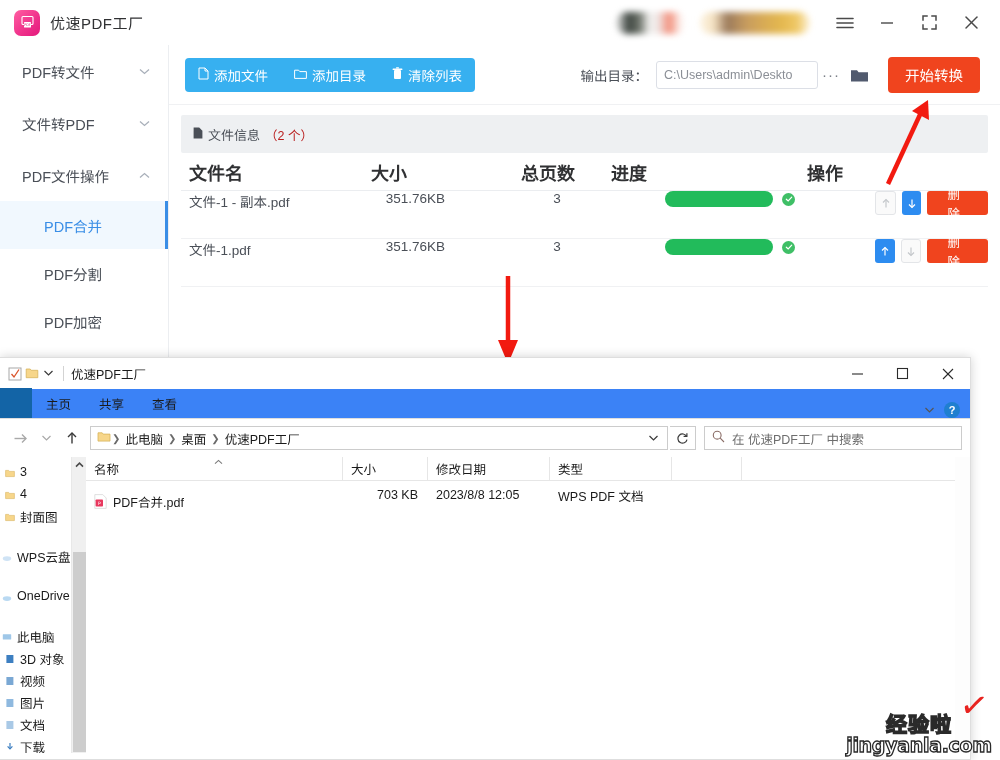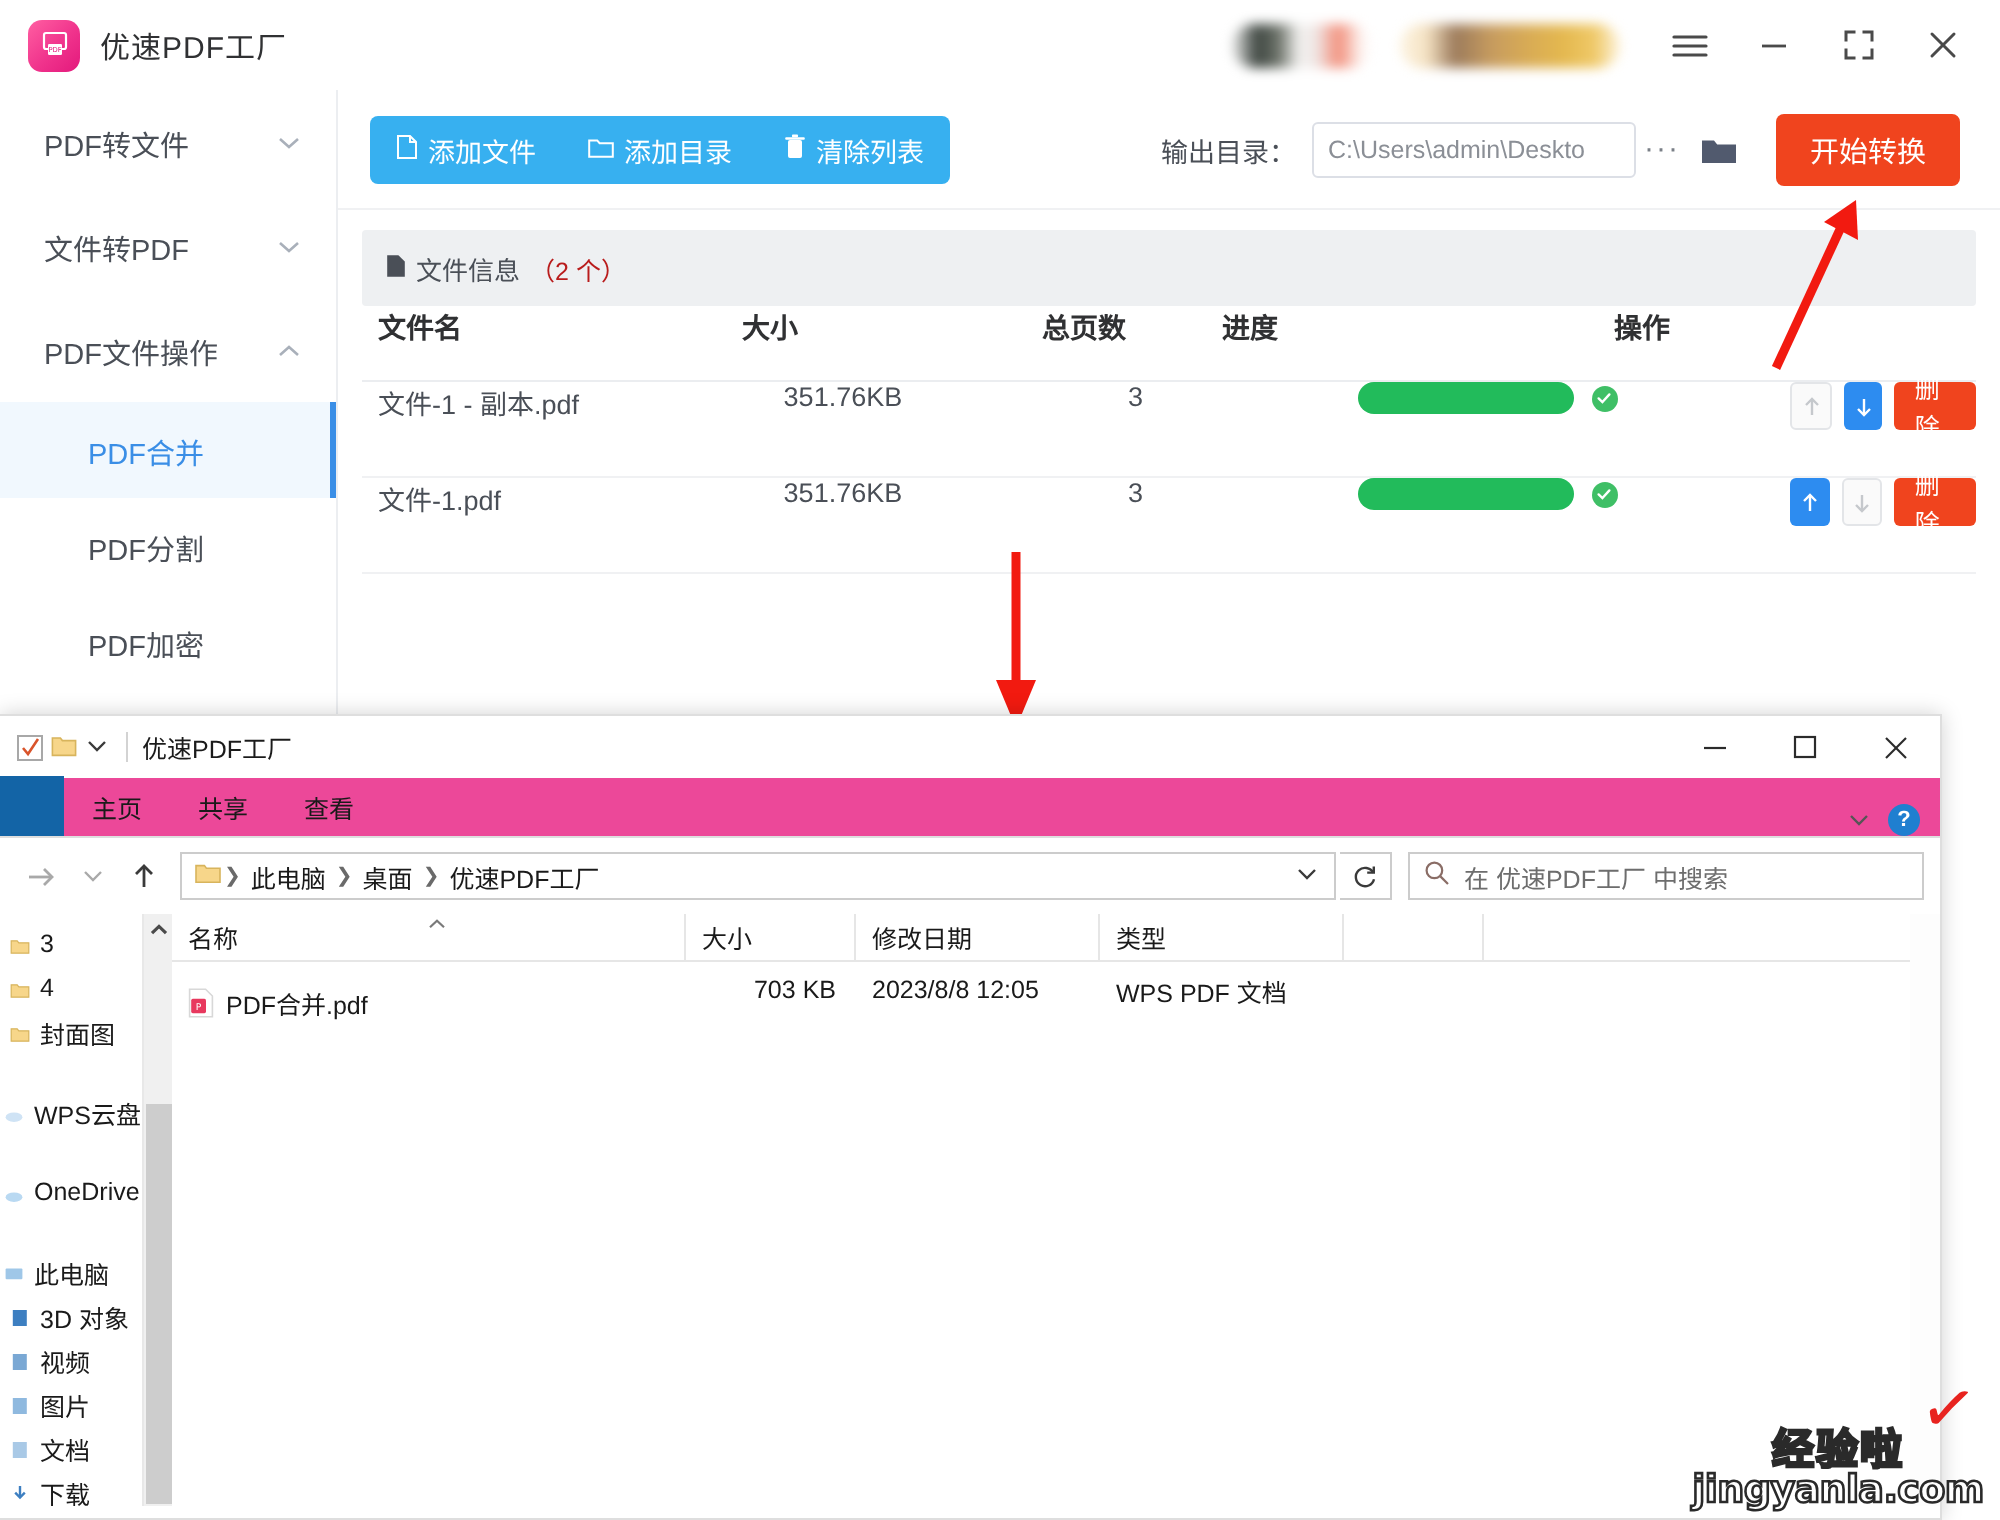--- a/index.html
+++ b/index.html
@@ -113,22 +113,22 @@
 
   .file-info-bar {
     height: 38px; margin: 10px 12px 0 12px; background: #eef0f2; border-radius: 2px;
     display: flex; align-items: center; padding: 0 12px; gap: 5px;
     font-size: 13px; color: #4a4f57; text-align: center;
   }
   .fi-count { color: #b91c1c; font-size: 12.5px; }
 
   .table { margin: 0 12px; }
   .thead {
-    display: flex; align-items: flex-start; height: 38px; border-bottom: 1px solid #ebedf0;
-    font-size: 14px; font-weight: bold; color: #303133;
+    display: flex; align-items: center; height: 38px; border-bottom: 1px solid #ebedf0;
+    font-size: 18px; font-weight: bold; color: #303133;
   }
   .trow {
     display: flex; align-items: flex-start; height: 48px; border-bottom: 1px solid #f0f1f3;
     font-size: 13.5px; color: #4a4f57; gap: 29px;
   }
   .c-name { width: 190px; padding-left: 8px; }
   .c-size { width: 150px; }
   .c-pages { width: 90px; }
   .c-prog { width: 188px; display: flex; align-items: center; gap: 9px; }
   .c-ops { flex: 1; display: flex; align-items: center; gap: 6px; padding-left: 8px; }
@@ -139,21 +139,21 @@
     width: 13px; height: 13px; border-radius: 50%; background: #3fbf66;
     display: flex; align-items: center; justify-content: center;
   }
   .sq-btn {
     width: 24px; height: 24px; border-radius: 3px; display: flex;
     align-items: center; justify-content: center; font-size: 13px; cursor: default;
   }
   .sq-on { background: #2d8cf0; color: #fff; }
   .sq-off { background: #fafafa; border: 1px solid #e3e5e8; color: #c5c8cc; }
   .del-btn {
-    height: 24px; padding: 0 10px; background: #f0441e; color: #fff; border-radius: 3px;
+    height: 24px; padding: 0 20px; background: #f0441e; color: #fff; border-radius: 3px;
     font-size: 12.5px; display: flex; align-items: center; cursor: default;
   }
 
   
   .arrow-svg { position: absolute; pointer-events: none; }
 
   
   .explorer {
     position: absolute; left: 0; top: 357px; width: 971px; height: 403px;
     background: #ffffff; border: 1px solid #dededE; border-left: none;
@@ -166,21 +166,21 @@
   }
   .qa-icon { width: 17px; height: 17px; display:flex; align-items:center; justify-content:center; }
   .qa-sep { width: 1px; height: 15px; background: #d3d3d3; margin: 0 7px 0 6px; }
   .ex-title-text { font-size: 12.5px; color: #1b1b1b; }
   .ex-win-btns { margin-left: auto; display: flex; }
   .ex-win-btn {
     width: 45px; height: 31px; display: flex; align-items: center;
     justify-content: center; color: #2b2b2b; cursor: default;
   }
   .ex-ribbon {
-    height: 30px; display: flex; align-items: flex-end; background: #ec4899;
+    height: 30px; display: flex; align-items: flex-end; background: #3b82f6;
     border-bottom: 1px solid #dededE; position: relative;
   }
   .ex-file-tab {
     width: 32px; height: 30px; background: #1364a6;
   }
   .ex-tab {
     padding: 0 14px; height: 30px; display: flex; align-items: center;
     font-size: 12.5px; color: #1a1a1a; cursor: default;
   }
   .ex-help {

